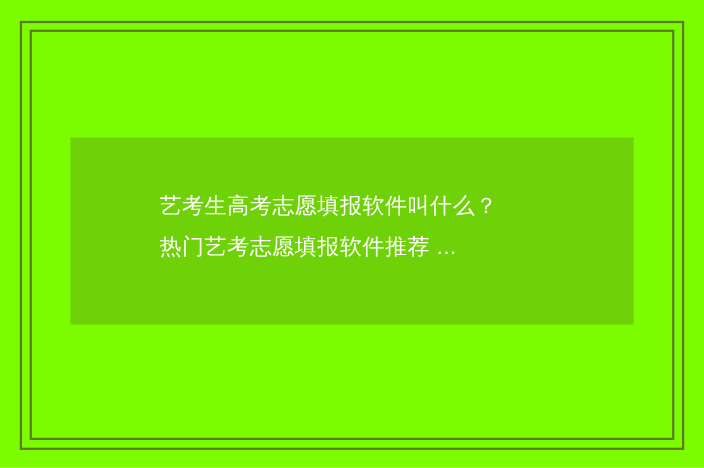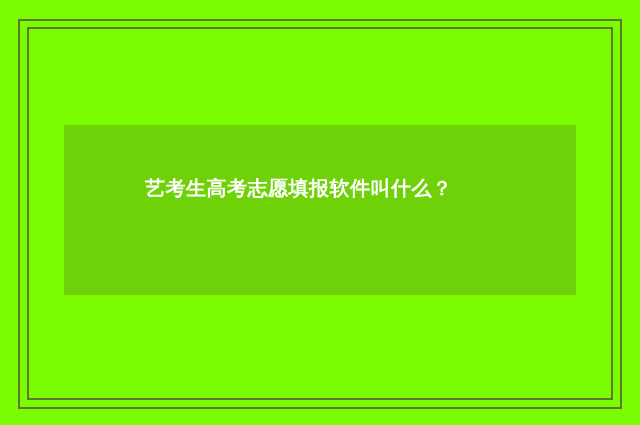--- a/index.html
+++ b/index.html
@@ -59,34 +59,35 @@
     position: absolute;
     left: 81px;
     top: 45px;
     width: 420px;
   }
 
   .headline-line {
     display: block;
     color: #FFFFFF;
     font-size: 20px;
-    font-weight: bold;
+    font-weight: normal;
     line-height: 37px;
     letter-spacing: 0.5px;
     white-space: nowrap;
     text-align: left;
   }
 </style>
 </head>
 <body>
 
 <div id="canvas">
 
   <div class="frame-outer"></div>
   <div class="frame-inner"></div>
 
   <div class="panel">
     <div class="panel-text">
       <span class="headline-line">艺考生高考志愿填报软件叫什么？</span>
+      <span class="headline-line">热门艺考志愿填报软件推荐 ...</span>
     </div>
   </div>
 
 </div>
 
 </body></html>

